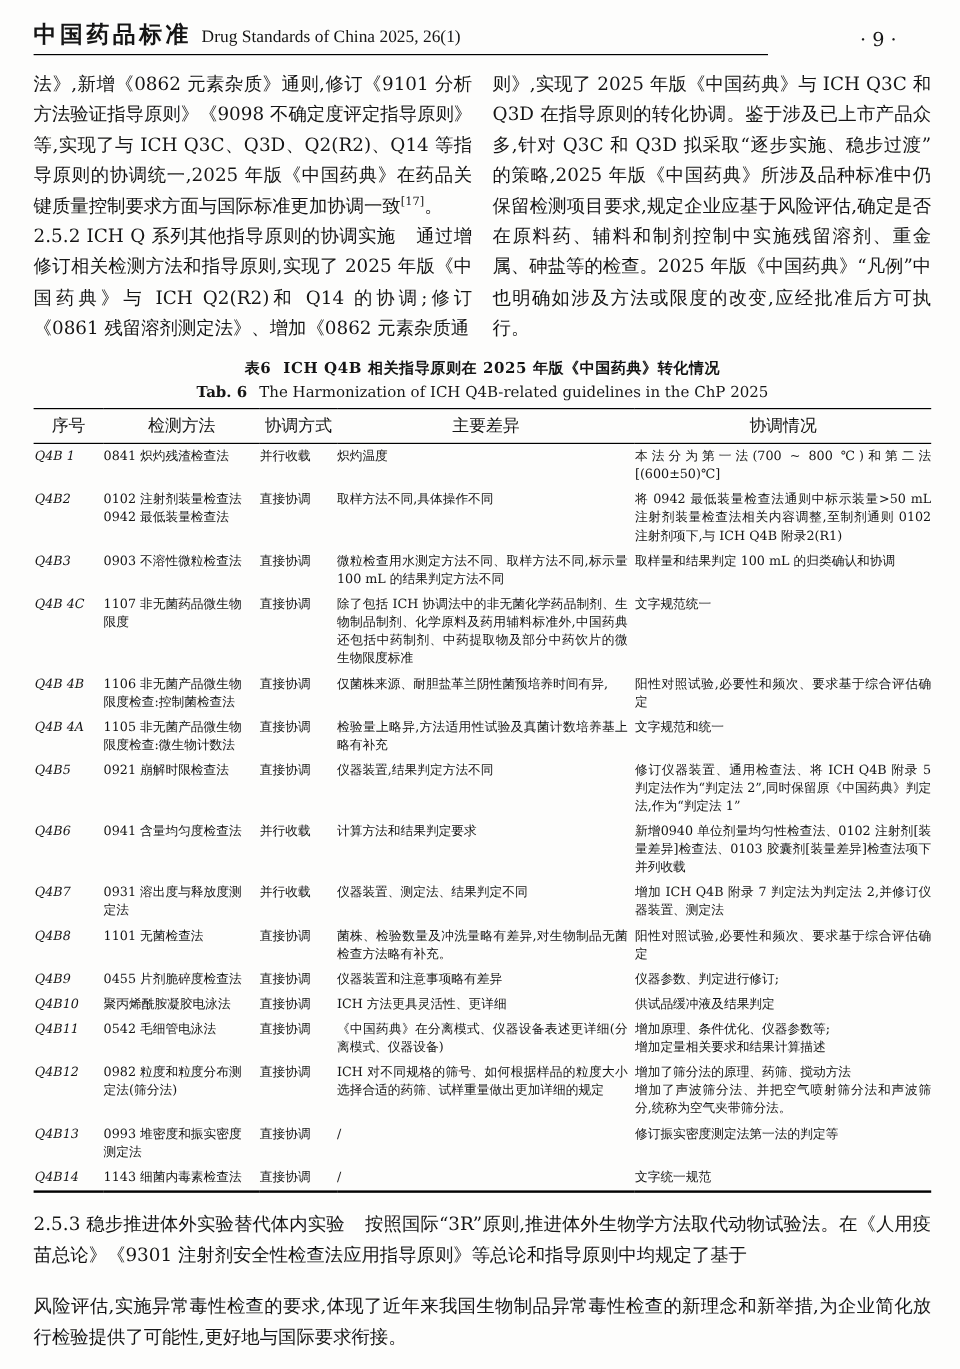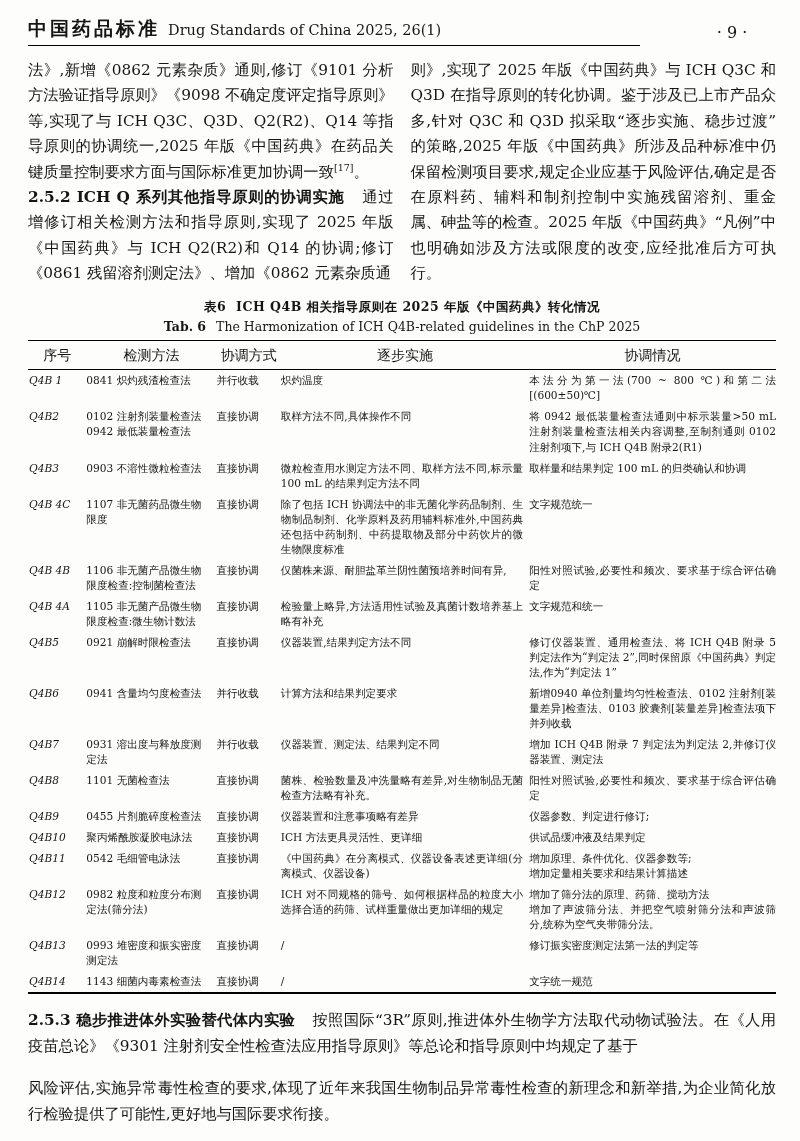--- a/index.html
+++ b/index.html
@@ -11,27 +11,27 @@
     padding:16px 24px 0 28px;
     position:relative;
   }
   
   .hdr { display:flex; align-items:flex-end; margin-bottom:12px;gap:48px; }
   .hdr-left {
     flex:1; border-bottom:1.6px solid #000; padding-bottom:3px;
     display:flex; align-items:baseline; gap:8px;
   }
   .journal-cn { font-size:19px; font-weight:bold; letter-spacing:3px; white-space:nowrap; }
-  .journal-en { font-size:14.5px; white-space:nowrap; }
+  .journal-en { font-size:14.5px; white-space:nowrap;font-family:Liberation Serif, serif; }
   .page-no { width:88px; text-align:center; font-size:16px; padding-bottom:4px; white-space:nowrap; }
   
   .two-col { display:flex; gap:17px; }
   .col { flex:1; font-size:15.3px; line-height:1.66; text-align:justify; }
   .col p { text-align:justify; }
-  .sec-head { font-weight:bold; }
+  .sec-head { font-weight:normal; }
   .hd-gap { display:inline-block; width:1.1em; }
   sup.ref { font-size:9.5px; vertical-align:super; line-height:0; }
   
   .tbl-cap { text-align:center; margin-top:12px; margin-bottom:6px; }
   .cap-cn { font-size:12.5px; font-weight:bold; letter-spacing:0.5px; margin-bottom:3px; }
   .cap-en { font-size:12.5px; }
   .cap-label { font-weight:bold; margin-right:10px; }
   
   table.harm {
     width:100%; border-collapse:collapse;
@@ -87,21 +87,21 @@
       <col style="width:17.4%">
       <col style="width:8.6%">
       <col style="width:33.2%">
       <col style="width:33.0%">
     </colgroup>
     <thead>
       <tr>
         <th>序号</th>
         <th>检测方法</th>
         <th>协调方式</th>
-        <th>逐步实施</th>
+        <th>主要差异</th>
         <th>协调情况</th>
       </tr>
     </thead>
     <tbody>
         <tr>
           <td>Q4B 1</td>
           <td>0841 炽灼残渣检查法</td>
           <td>并行收载</td>
           <td>炽灼温度</td>
           <td>本法分为第一法(700 ~ 800 ℃)和第二法[(600±50)℃]</td>

